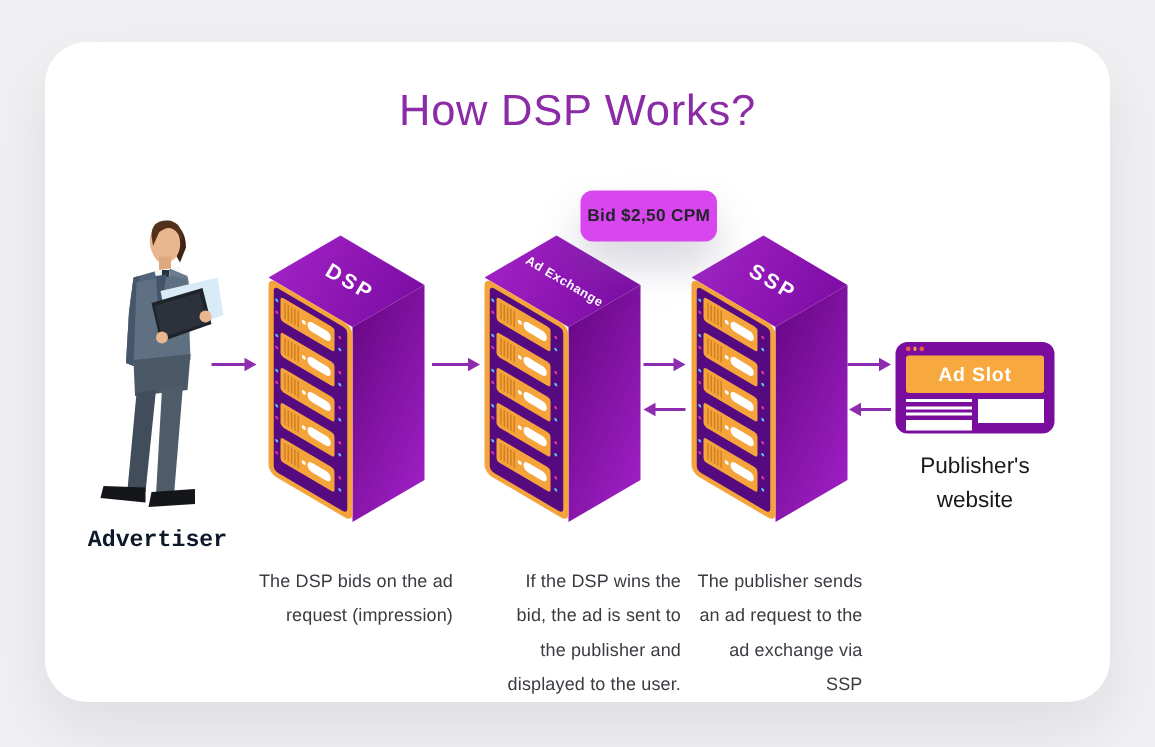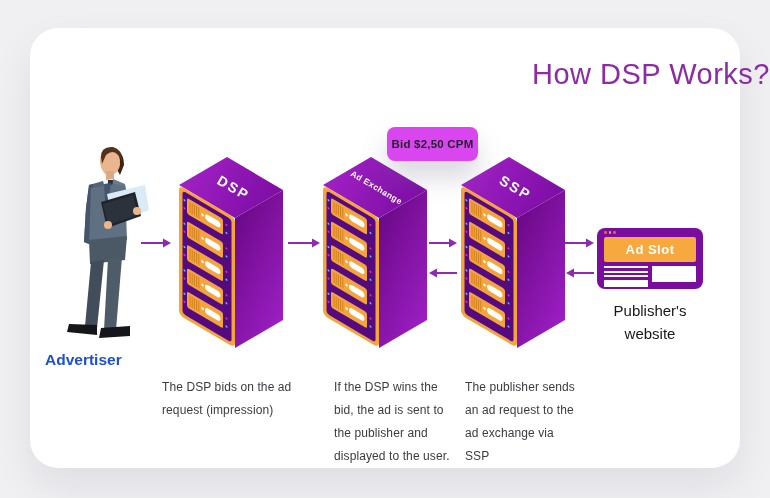--- a/index.html
+++ b/index.html
@@ -3,38 +3,38 @@
 <meta charset="utf-8">
 <style>
   * { margin:0; padding:0; box-sizing:border-box; }
   html,body { width:770px; height:498px; overflow:hidden;
     font-family:"Liberation Sans", sans-serif; background:#f0f0f2; }
 
   .card { position:absolute; left:30px; top:28px; width:710px; height:440px;
     background:#ffffff; border-radius:28px;
     box-shadow:0 18px 40px rgba(30,30,60,0.08); }
 
-  .title { position:absolute; left:0; top:58px; width:770px; text-align:right;
+  .title { position:absolute; left:0; top:58px; width:770px; text-align:center;
     font-size:29px; font-weight:400; letter-spacing:0.5px; color:#8C2BA6; }
 
   
   .advertiser-svg { position:absolute; left:48px; top:140px; width:112px; height:210px; }
   .advertiser-label { position:absolute; left:45px; top:351px; width:120px;
-    font-size:15.5px; font-weight:bold; color:#1d4ed8; }
+    text-align:center; font-size:15.5px; font-weight:bold; color:#0f172a;font-family:Liberation Mono, monospace; }
 
   
   .tower { position:absolute; top:156px; width:106px; height:194px; }
   .tower--dsp { left:178px; } .tower--adx { left:322px; } .tower--ssp { left:460px; }
   .tower-svg { width:106px; height:194px; display:block; }
   .tower-label { fill:#ffffff; font-weight:bold; font-size:14px; letter-spacing:2px;
     text-anchor:middle; font-family:"Liberation Sans", sans-serif; }
   .tower--adx .tower-label { font-size:8.5px; letter-spacing:0.4px; }
 
   
-  .desc { position:absolute; top:376px; text-align:left; font-size:12px;
+  .desc { position:absolute; top:376px; text-align:right; font-size:12px;
     line-height:23px; color:#3b3b42; letter-spacing:0.1px; }
   .desc--1 { left:162px; width:140px; }
   .desc--2 { left:334px; width:120px; }
   .desc--3 { left:465px; width:110px; }
 
   
   .tooltip { position:absolute; left:387px; top:127px; width:91px; height:34px;
     background:#d946ef; border-radius:8px;
     box-shadow:0 16px 26px rgba(110,110,140,0.28);
     display:flex; align-items:center; justify-content:center; }

